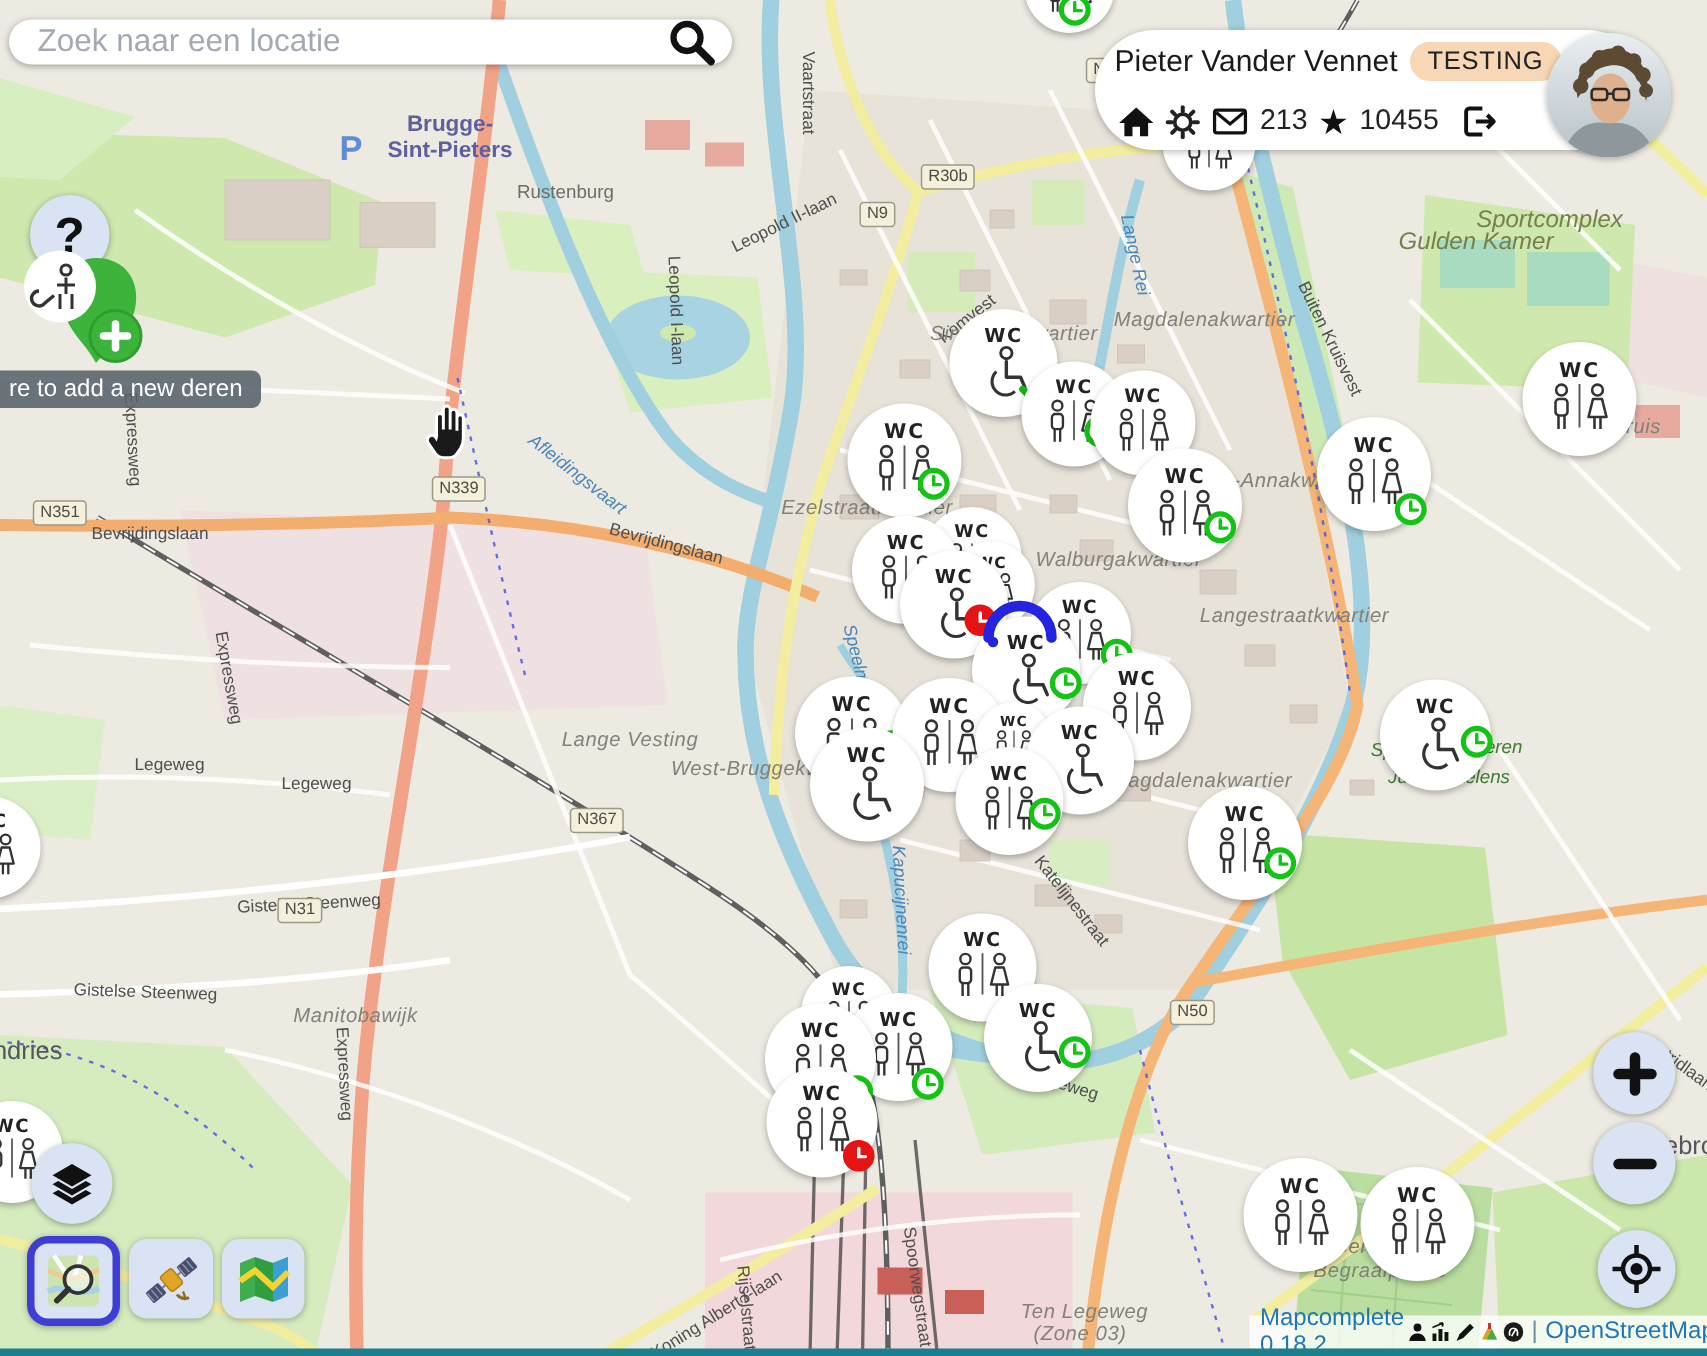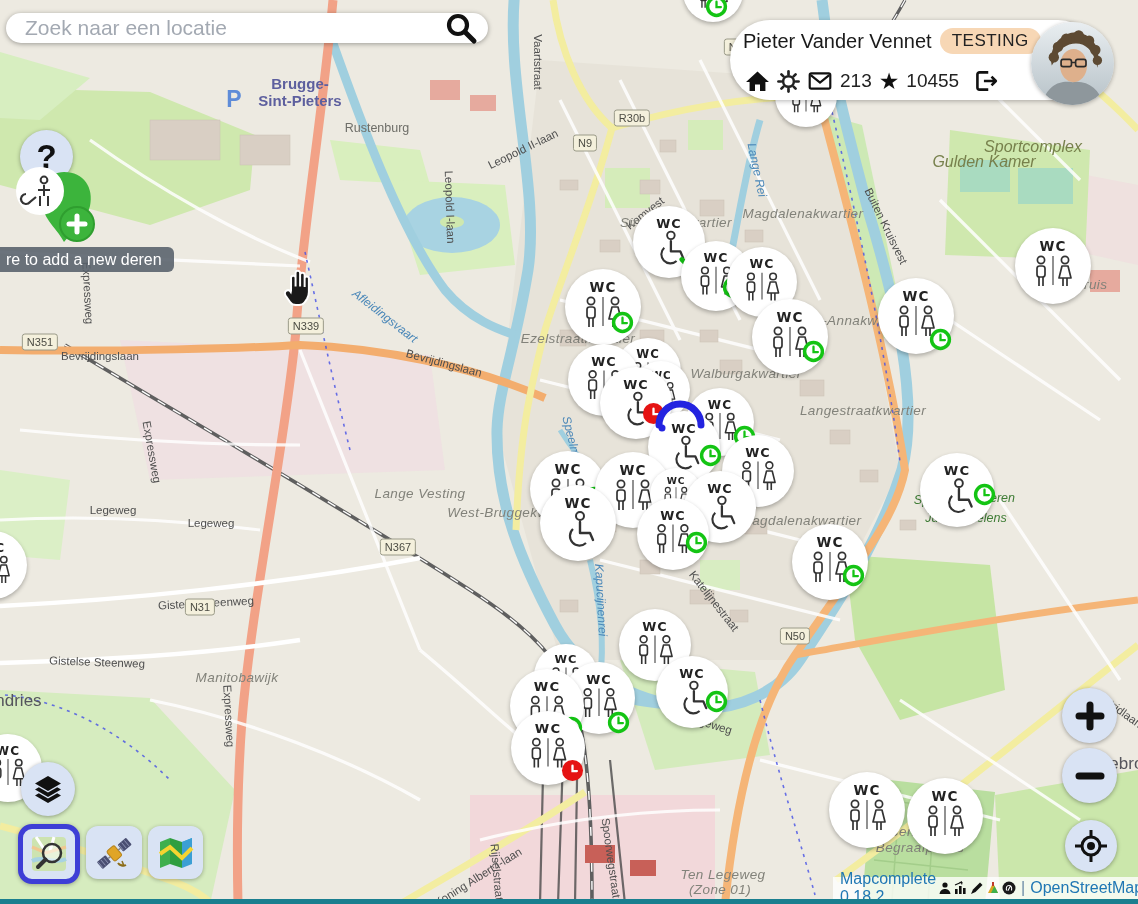--- a/index.html
+++ b/index.html
@@ -244,33 +244,33 @@
       <span class="mlbl lbl-street" style="left: 611px; top: 858px; transform: translate(-50%, -50%) rotate(82deg);">Spoorwegstraat</span>
       <span class="mlbl lbl-street" style="left: 497px; top: 872px; transform: translate(-50%, -50%) rotate(85deg);">Rijselstraat</span>
       <span class="mlbl lbl-street" style="left: 478px; top: 877px; transform: translate(-50%, -50%) rotate(-32deg);">Koning Albert I-laan</span>
       <span class="mlbl lbl-street" style="left: 1120px; top: 710px; transform: translate(-50%, -50%) rotate(36deg);">Astridlaan</span>
       <span class="mlbl lbl-leisure" style="left: 1033px; top: 147px; transform: translate(-50%, -50%) rotate(0deg);">Sportcomplex</span>
       <span class="mlbl lbl-leisure" style="left: 984px; top: 162px; transform: translate(-50%, -50%) rotate(0deg);">Gulden Kamer</span>
       <span class="mlbl lbl-green" style="left: 927px; top: 500px; transform: translate(-50%, -50%) rotate(0deg);">Spor</span>
       <span class="mlbl lbl-green" style="left: 999px; top: 498px; transform: translate(-50%, -50%) rotate(0deg);">deren</span>
       <span class="mlbl lbl-green" style="left: 966px; top: 518px; transform: translate(-50%, -50%) rotate(0deg);">Julien Saelens</span>
       <span class="mlbl lbl-area" style="left: 723px; top: 874px; transform: translate(-50%, -50%) rotate(0deg);">Ten Legeweg</span>
-      <span class="mlbl lbl-area" style="left: 720px; top: 889px; transform: translate(-50%, -50%) rotate(0deg);">(Zone 01)</span>
+      <span class="mlbl lbl-area" style="left: 720px; top: 889px; transform: translate(-50%, -50%) rotate(0deg);">(Zone 03)</span>
       <span class="mlbl lbl-area" style="left: 916px; top: 831px; transform: translate(-50%, -50%) rotate(0deg);">Centrale</span>
       <span class="mlbl lbl-area" style="left: 920px; top: 847px; transform: translate(-50%, -50%) rotate(0deg);">Begraafplaats</span>
       <span class="mlbl lbl-subbig" style="left: -51px; top: 701px; transform: translate(0px, -50%) rotate(0deg);">Sint-Andries</span>
       <span class="mlbl lbl-subbig" style="left: 1081px; top: 764px; transform: translate(0px, -50%) rotate(0deg);">Assebroek</span>
       <div class="badge-road" style="left: 742px; top: 47px;">N376</div>
       <div class="badge-road" style="left: 632px; top: 118px;">R30b</div>
       <div class="badge-road" style="left: 585px; top: 143px;">N9</div>
       <div class="badge-road" style="left: 306px; top: 326px;">N339</div>
       <div class="badge-road" style="left: 40px; top: 342px;">N351</div>
       <div class="badge-road" style="left: 398px; top: 547px;">N367</div>
       <div class="badge-road" style="left: 200px; top: 607px;">N31</div>
-      <div class="badge-road" style="left: 795px; top: 636px;">N50</div>
+      <div class="badge-road" style="left: 795px; top: 675px;">N50</div>
     </div>
 
   <div id="markers">
       <div class="marker" style="left: 683px; top: -38px; height: 60px; width: 60px;">
         <svg viewBox="0 0 76 76">
           <text x="38" y="23" text-anchor="middle" font-size="13.5" font-weight="600" letter-spacing="1.2" fill="#222" font-family="'DejaVu Sans',sans-serif">WC</text>
           <line x1="38" y1="28" x2="38" y2="57" stroke="#555" stroke-width="1.3"></line>
   <circle cx="26" cy="32" r="3.6" fill="none" stroke="#333" stroke-width="1.7"></circle>
   <rect x="22" y="38" width="8" height="11" rx="2.5" fill="none" stroke="#333" stroke-width="1.7"></rect>
   <path d="M24 49 L24 58 M28 49 L28 58" stroke="#333" stroke-width="1.7" fill="none"></path>

